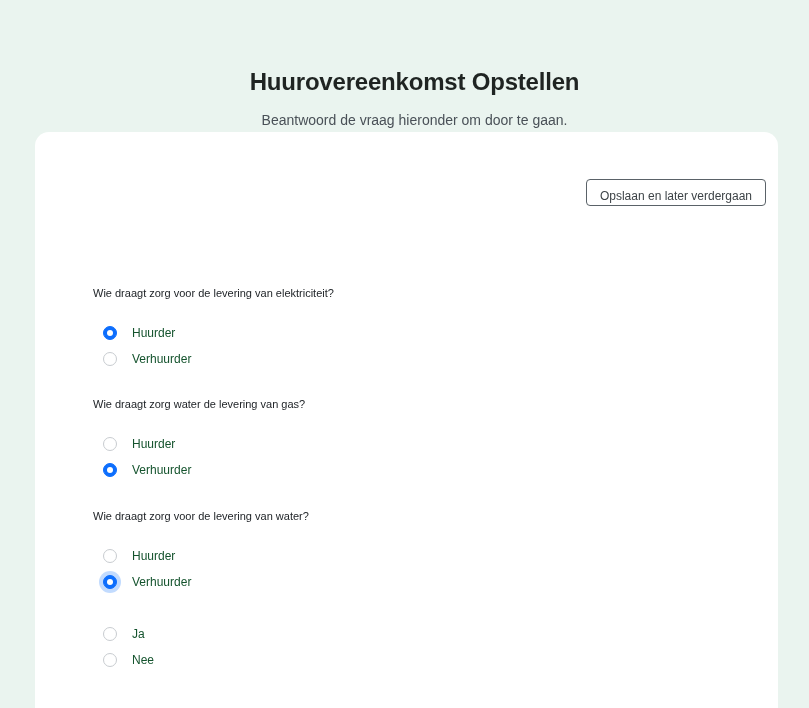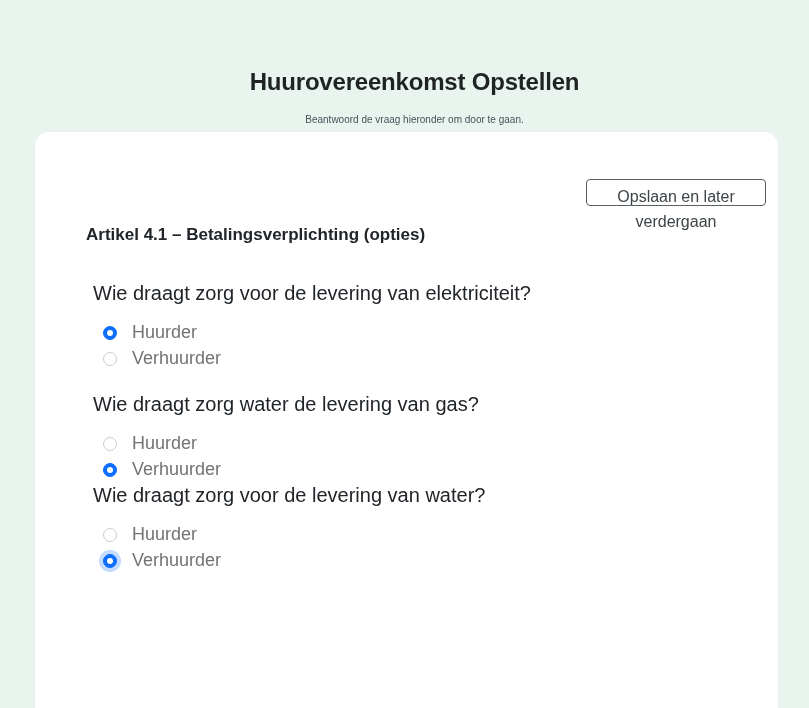--- a/index.html
+++ b/index.html
@@ -8,64 +8,63 @@
       background: #eaf4ef;
       font-family: "Liberation Sans", sans-serif;
       color: #212529;
       position: relative;
     }
     .header { text-align: center; padding-top: 43px; }
     .page-title {
       font-size: 24px; font-weight: bold; color: #1f2422; letter-spacing: -0.2px;
       line-height: 30px;
     }
-    .page-subtitle { font-size: 10px; color: #495057; margin-top: 6px; line-height: 18px; }
+    .page-subtitle { font-size: 14px; color: #495057; margin-top: 6px; line-height: 18px; }
     .card {
       position: absolute; left: 22px; top: 119px; width: 743px; height: 620px;
       background: #ffffff; border-radius: 14px;
     }
     .save-button {
       position: absolute; left: 548px; top: 44px; width: 180px; height: 27px;
       border: 1px solid #5a6268; border-radius: 4px; background: #fff;
       font-family: "Liberation Sans", sans-serif;
-      font-size: 16px; color: #3d4347; cursor: pointer; line-height: 25px;
+      font-size: 12px; color: #3d4347; cursor: pointer; line-height: 25px;
     }
     .section-title {
       position: absolute; left: 44px; top: 86px;
       font-size: 17px; font-weight: bold; color: #212529;
     }
     .question { position: absolute; left: 44px; width: 660px; }
-    .question-label { font-size: 20px; color: #212529; line-height: 22px; }
+    .question-label { font-size: 11px; color: #212529; line-height: 22px; }
     .options { margin-top: 6px; }
     .option { display: flex; align-items: center; height: 23px; cursor: pointer; }
     .radio {
       width: 14px; height: 14px; border-radius: 50%;
       border: 1px solid #c8ccd0; background: #fff; margin-right: 8px; flex-shrink: 0;
       position: relative;
     }
     .radio.checked { background: #0d6efd; border-color: #0d6efd; }
     .radio.checked::after {
       content: ""; position: absolute; left: 50%; top: 50%;
       width: 6px; height: 6px; margin: -3px 0 0 -3px; border-radius: 50%; background: #fff;
     }
     .radio.focused { box-shadow: 0 0 0 4px rgba(13,110,253,0.25); }
-    .option-label { font-size: 18px; color: #737373; }
+    .option-label { font-size: 12px; color: #14532d; }
   </style>
 </head>
 <body>
 
 <div class="header">
   <div class="page-title">Huurovereenkomst Opstellen</div>
   <div class="page-subtitle">Beantwoord de vraag hieronder om door te gaan.</div>
 </div>
 
 <div class="card">
   <button class="save-button">Opslaan en later verdergaan</button>
 
-  <div class="section-title">Artikel 4.1 – Betalingsverplichting (opties)</div>
 
   <div class="question" style="top:136px;">
     <div class="question-label">Wie draagt zorg voor de levering van elektriciteit?</div>
     <div class="options">
       <label class="option">
         <span class="radio checked"></span>
         <span class="option-label">Huurder</span>
       </label>
       <label class="option">
         <span class="radio"></span>
@@ -81,29 +80,39 @@
         <span class="radio"></span>
         <span class="option-label">Huurder</span>
       </label>
       <label class="option">
         <span class="radio checked"></span>
         <span class="option-label">Verhuurder</span>
       </label>
     </div>
   </div>
 
-  <div class="question" style="top:338px;">
+  <div class="question" style="top:359px;">
     <div class="question-label">Wie draagt zorg voor de levering van water?</div>
     <div class="options">
       <label class="option">
         <span class="radio"></span>
         <span class="option-label">Huurder</span>
       </label>
       <label class="option">
         <span class="radio checked focused"></span>
         <span class="option-label">Verhuurder</span>
       </label>
     </div>
   </div>
 
   <div class="question" style="top:470px;">
+    <div class="options">
+      <label class="option">
+        <span class="radio"></span>
+        <span class="option-label">Ja</span>
+      </label>
+      <label class="option">
+        <span class="radio"></span>
+        <span class="option-label">Nee</span>
+      </label>
+    </div>
   </div>
 </div>
 
 </body></html>

